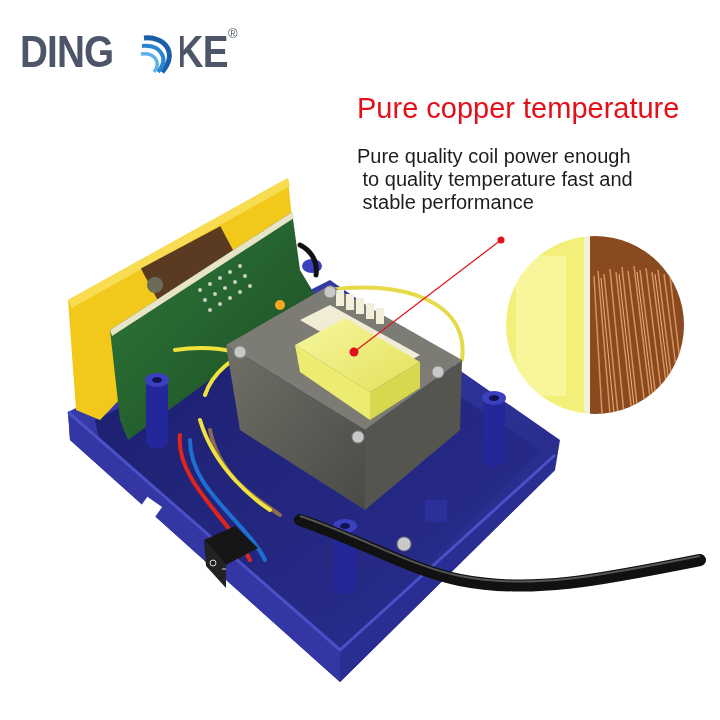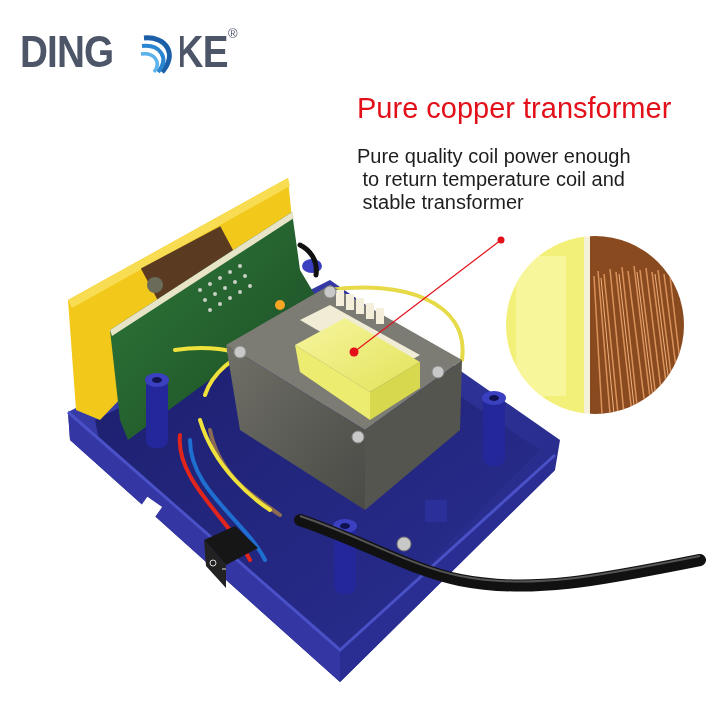--- a/index.html
+++ b/index.html
@@ -225,16 +225,16 @@
     <span>DING</span><span style="display:inline-block;width:40px;"></span><span>KKE</span>
   </span>
   <svg class="logo-swirl" viewBox="0 0 42 42" xmlns="http://www.w3.org/2000/svg">
     <path d="M6,6 C28,4 40,22 24,40" fill="none" stroke="#1a5fa8" stroke-width="5"></path>
     <path d="M4,14 C22,12 32,26 20,40" fill="none" stroke="#2a86d0" stroke-width="4"></path>
     <path d="M3,22 C16,20 24,30 16,40" fill="none" stroke="#5cb2ea" stroke-width="3.5"></path>
   </svg>
   <span class="logo-reg">®</span>
 </div>
 
-<div class="abs headline">Pure copper transformer</div>
+<div class="abs headline">Pure copper temperature</div>
 <div class="abs desc"><span>Pure quality coil power enough</span>
-<span> to return temperature coil and</span>
-<span> stable transformer</span></div>
+<span> to quality temperature fast and</span>
+<span> stable performance</span></div>
 
 </body></html>

